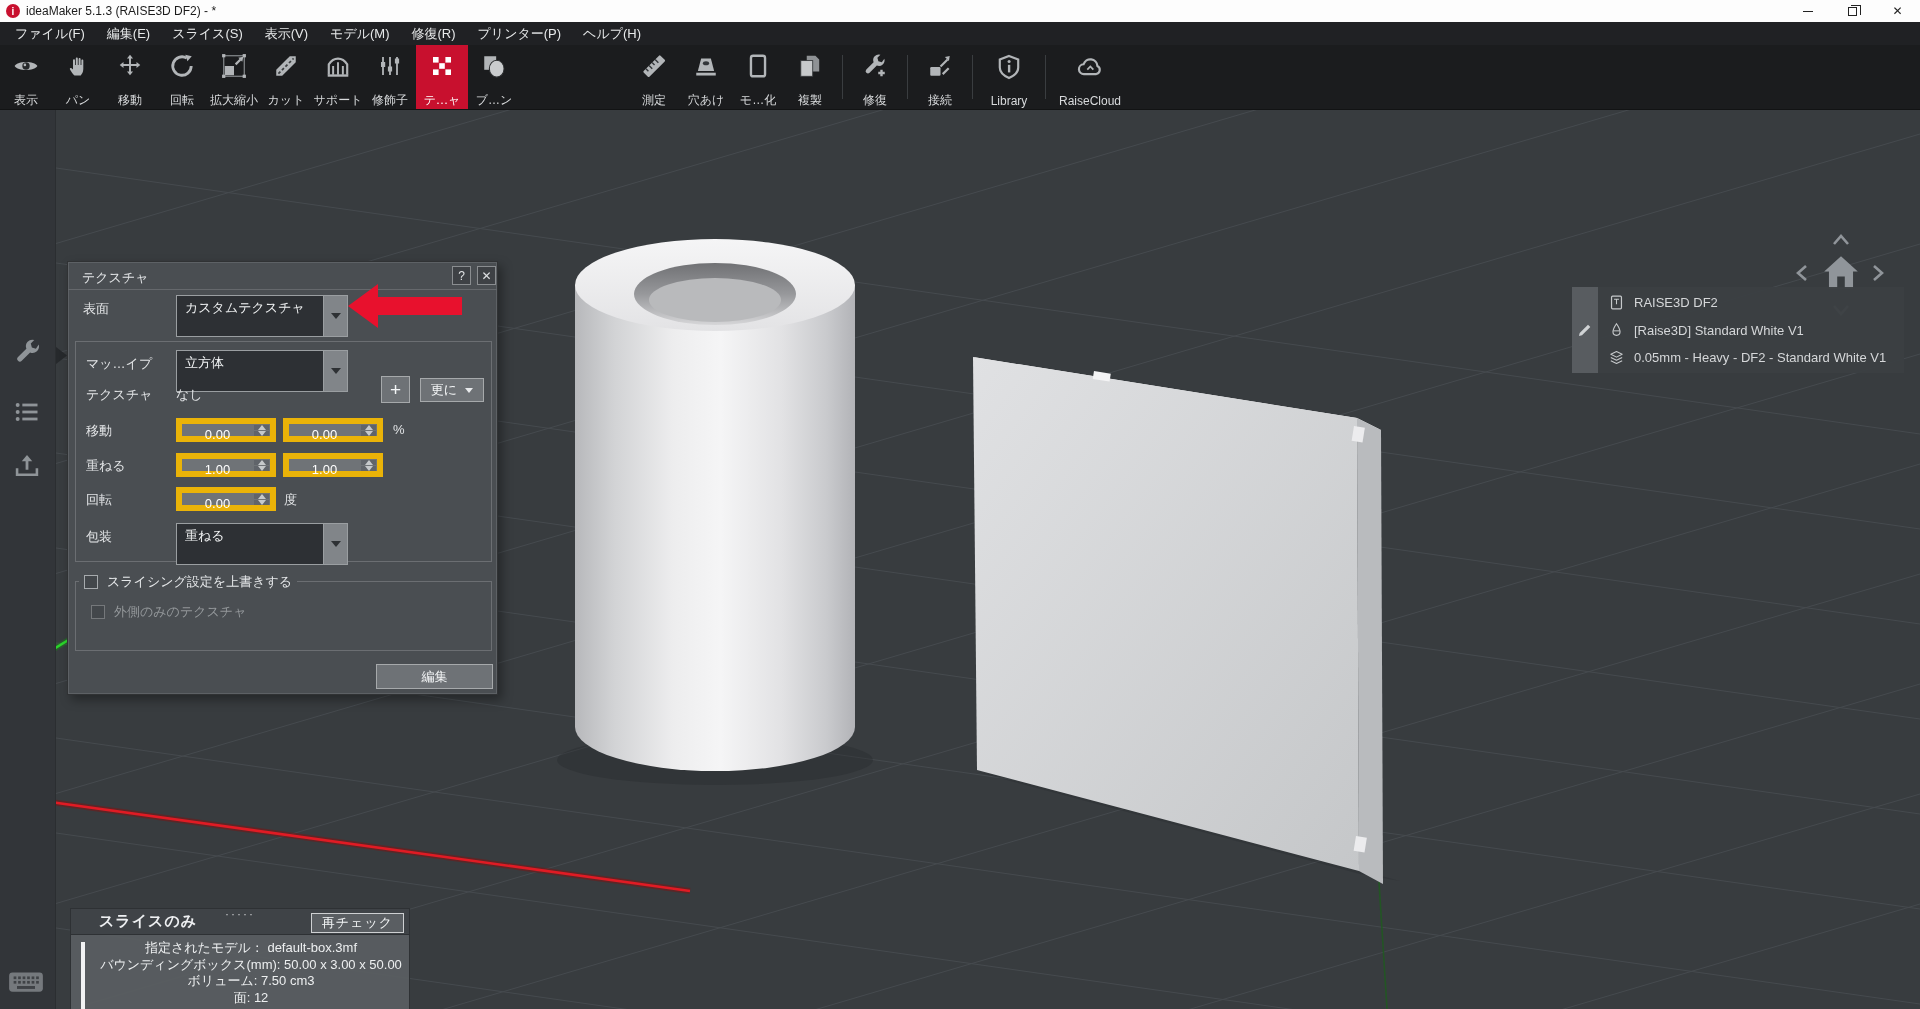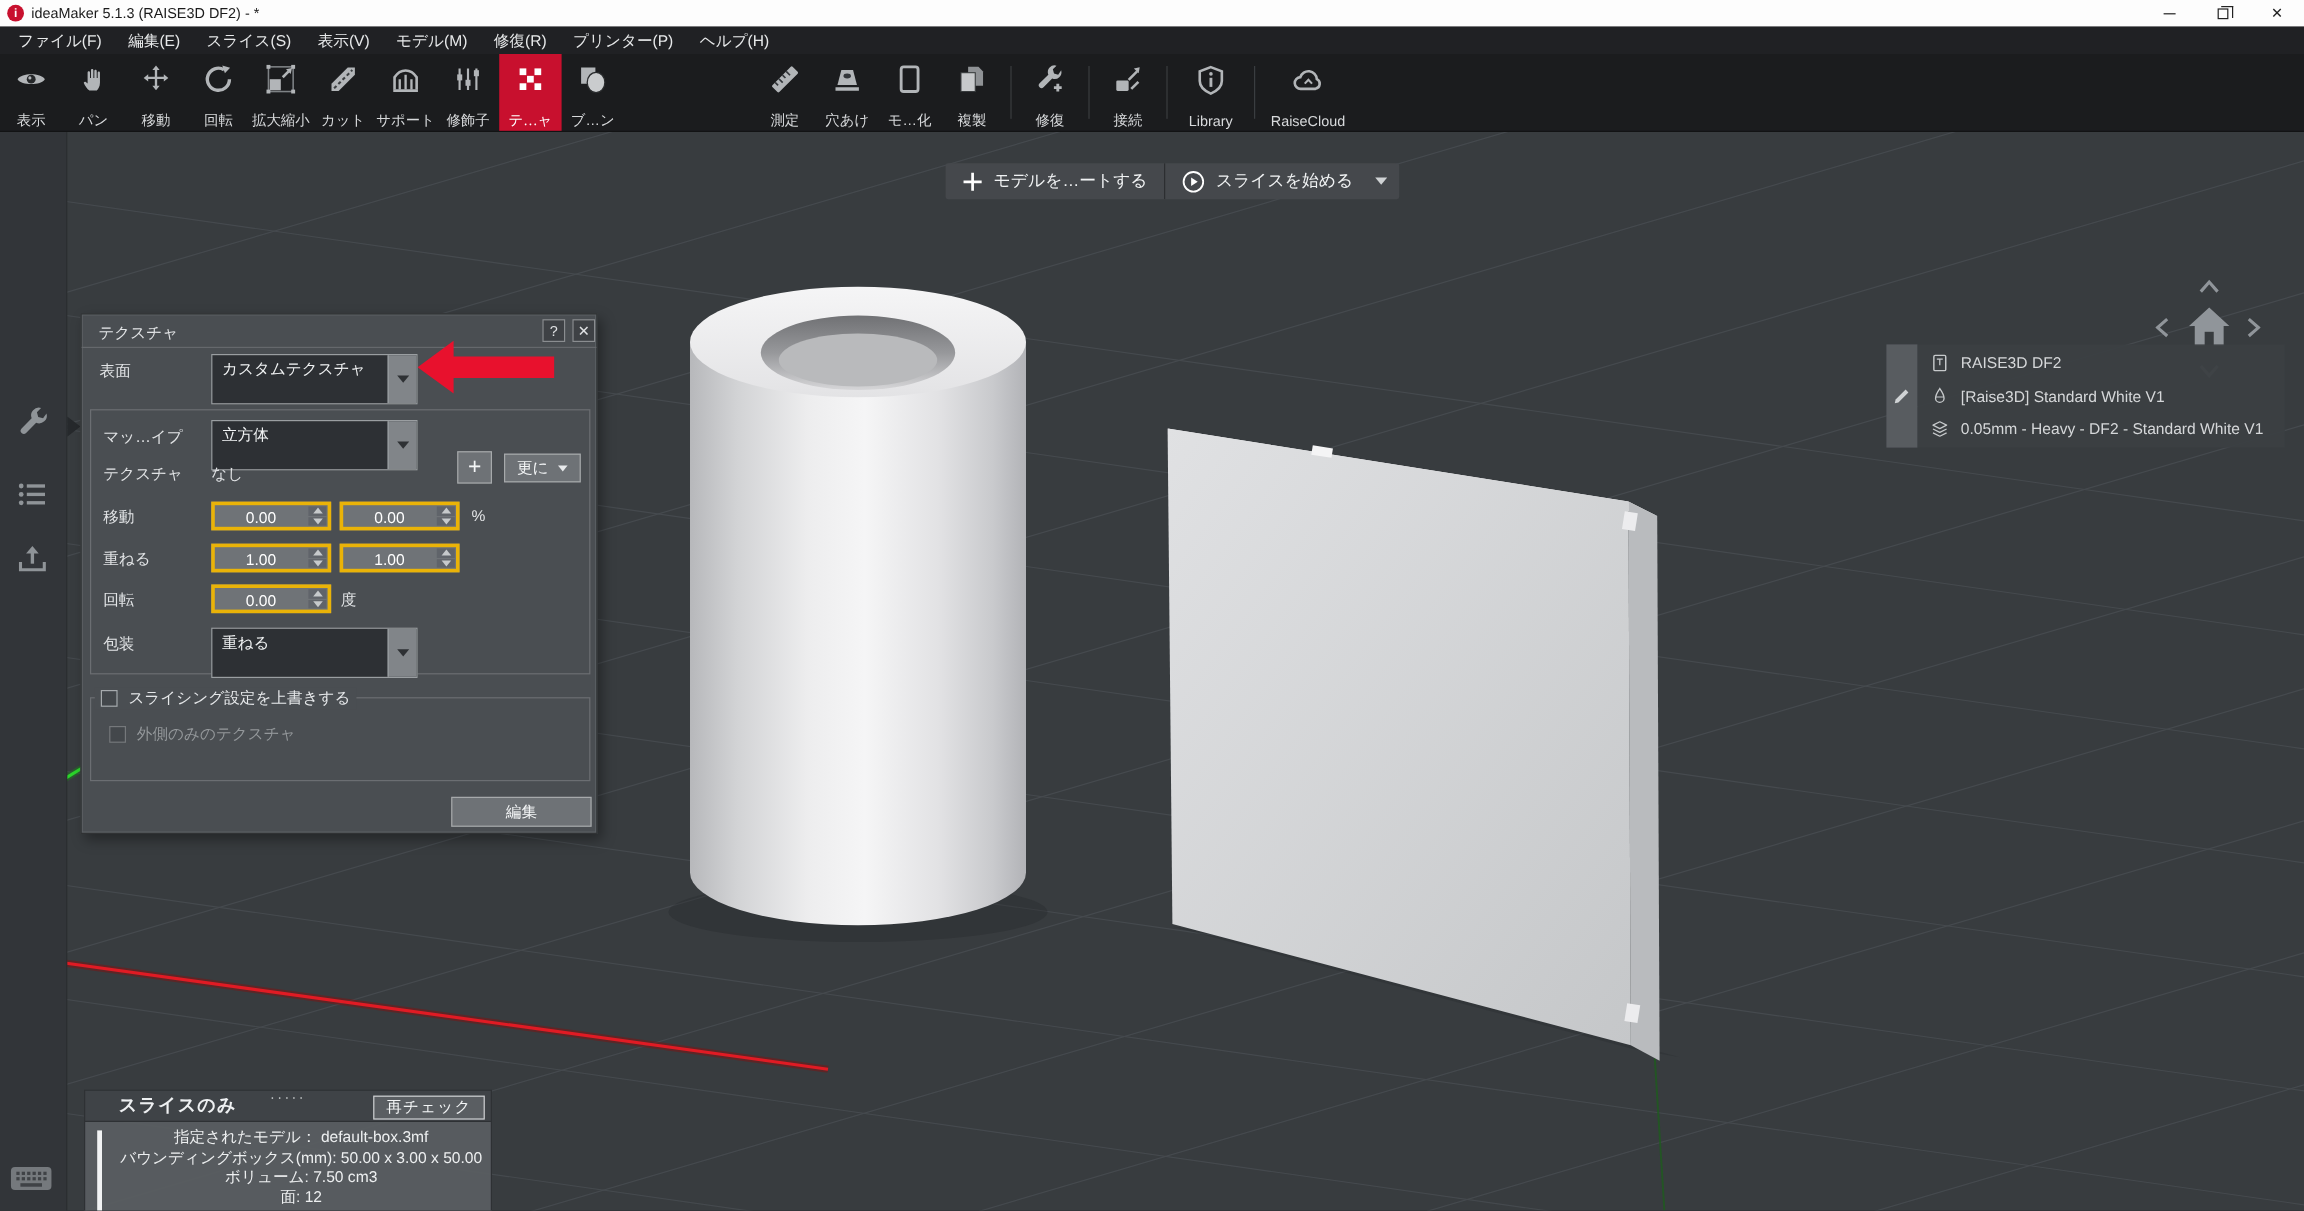--- a/index.html
+++ b/index.html
@@ -65,21 +65,21 @@
             border:1px solid #303234; box-shadow:inset 0 0 0 1px #5d6165, 4px 5px 10px rgba(0,0,0,.35); }
   .dlg-title { position:absolute; left:14px; top:7px; font-size:13px; color:#e3e5e7; }
   .dlg-hr { position:absolute; left:0; top:27px; width:100%; height:1px; background:#65686c; }
   .dlg-sq { position:absolute; width:19px; height:19px; background:#3e4145; border:1px solid #8a8d90;
             color:#e0e2e4; font-size:12px; display:flex; align-items:center; justify-content:center; }
   .dlg-label { position:absolute; font-size:13px; color:#e2e4e6; white-space:nowrap; }
   .dd { position:absolute; width:172px; height:42px; background:#2d3034; border:1px solid #9a9ea1; display:flex; }
   .dd .val { flex:1; color:#f1f3f4; font-size:13px; line-height:23px; padding-left:8px; overflow:hidden; white-space:nowrap; }
   .dd .btn { width:24px; background:#818589; border-left:1px solid #9a9ea1; display:flex; align-items:center; justify-content:center; }
   .dd .btn .caret { width:0; height:0; border-left:5px solid transparent; border-right:5px solid transparent; border-top:6px solid #2e3134; }
-  .spin { position:absolute; width:100px; height:24px; background:#6f7377; border:3px solid #eab308; display:flex; }
+  .spin { position:absolute; width:100px; height:24px; background:#6f7377; border:6px solid #eab308; display:flex; }
   .spin .val { flex:1; color:#fff; font-size:13px; line-height:22px; text-align:center; }
   .spin .arrows { width:17px; display:flex; flex-direction:column; gap:1px; padding:1px; }
   .spin .arrows div { flex:1; background:#60646a; display:flex; align-items:center; justify-content:center; }
   .arr-up { width:0; height:0; border-left:4px solid transparent; border-right:4px solid transparent; border-bottom:5px solid #c6c9cb; }
   .arr-dn { width:0; height:0; border-left:4px solid transparent; border-right:4px solid transparent; border-top:5px solid #c6c9cb; }
   .grp { position:absolute; border:1px solid #6b6e72; }
   .dlg-btn { position:absolute; background:#6e7276; border:1px solid #a6a9ab; color:#f4f6f7; font-size:13px;
              display:flex; align-items:center; justify-content:center; }
   .legend { position:absolute; background:#4a4e52; display:flex; align-items:center; gap:9px; padding:0 5px; }
   .cb { width:14px; height:14px; border:1px solid #a6aaad; background:#43474b; flex:none; display:inline-block; }
@@ -439,39 +439,20 @@
             <rect x="21" y="11.5" width="2.4" height="2.4"></rect>
             <rect x="25" y="11.5" width="2.4" height="2.4"></rect>
             <rect x="8" y="16" width="16" height="2.6"></rect>
           </g>
         </svg></span>
   </div>
   <span class="rail-flyout"><svg width="11" height="17" viewBox="0 0 11 17">
         <polygon points="0,0 11,8.5 0,17" fill="#26292c"></polygon>
       </svg></span>
 
-  <div class="top-actions">
-    <div class="ta-btn">
-      <svg width="17" height="17" viewBox="0 0 18 18">
-          <path d="M9 1v16M1 9h16" stroke="#fff" stroke-width="2.4"></path>
-        </svg>
-      <span>モデルを…ートする</span>
-    </div>
-    <div class="ta-div"></div>
-    <div class="ta-btn">
-      <svg width="19" height="19" viewBox="0 0 20 20">
-          <circle cx="10" cy="10" r="8.6" fill="none" stroke="#fff" stroke-width="1.6"></circle>
-          <path d="M8 6.3v7.4l5.8-3.7z" fill="#fff"></path>
-        </svg>
-      <span>スライスを始める</span>
-    </div>
-    <div class="ta-caret">
-        <span class="caret-down"></span>
-      </div>
-  </div>
 
   <div class="view-nav">
     <span class="vn" style="left:44px;top:4px"><svg width="18" height="12" viewBox="0 0 18 12">
           <polyline points="2,10 9,2 16,10" fill="none" stroke="#90959a" stroke-width="2.6"></polyline>
         </svg></span>
     <span class="vn" style="left:8px;top:36px"><svg width="12" height="18" viewBox="0 0 12 18">
           <polyline points="10,2 2,9 10,16" fill="none" stroke="#90959a" stroke-width="2.6"></polyline>
         </svg></span>
     <span class="vn" style="left:84px;top:36px"><svg width="12" height="18" viewBox="0 0 12 18">
           <polyline points="2,2 10,9 2,16" fill="none" stroke="#90959a" stroke-width="2.6"></polyline>

